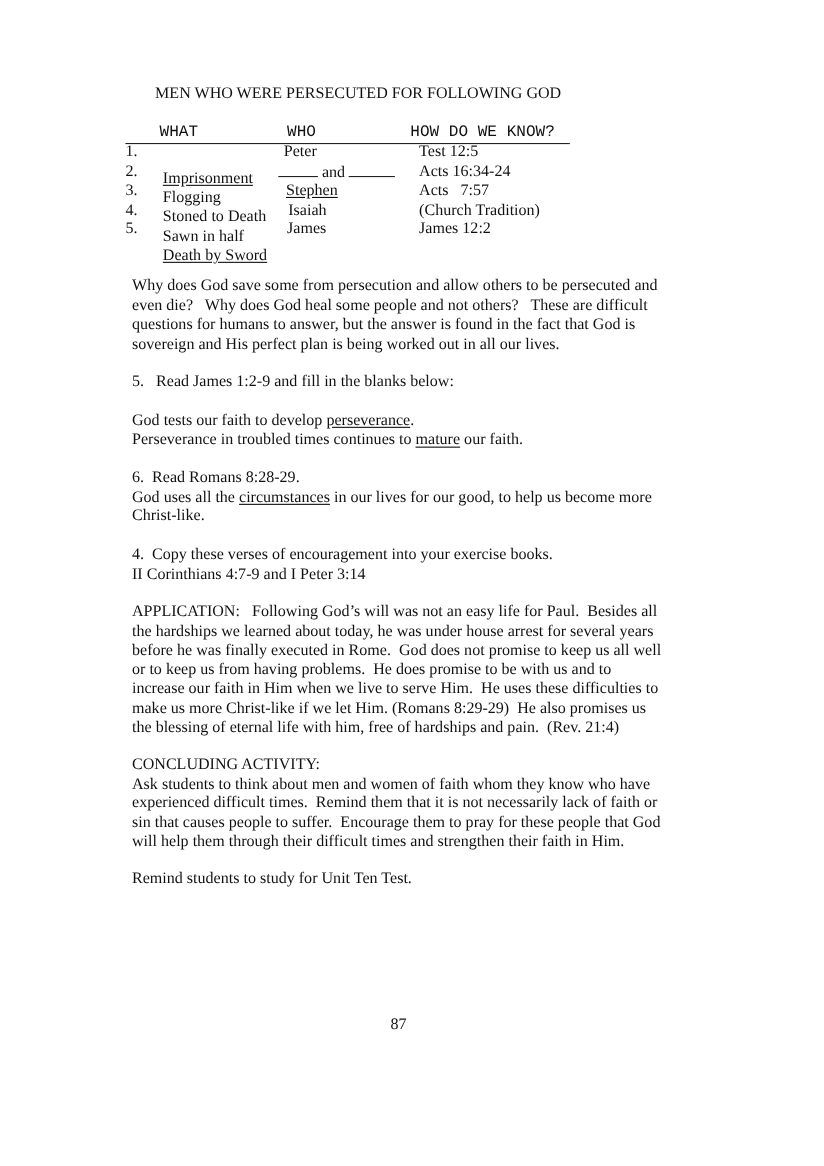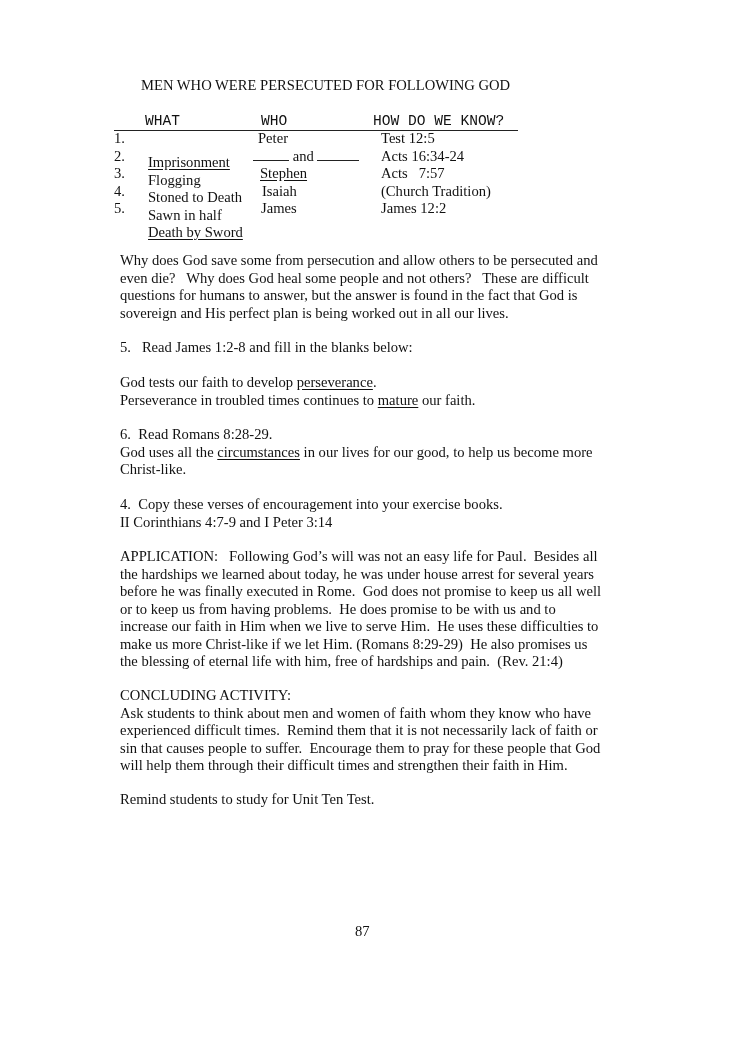--- a/index.html
+++ b/index.html
@@ -66,21 +66,21 @@
     <span class="who" style="left:147px">James</span>
     <span class="ref">James 12:2</span>
   </div>
 </div>
 
 <div class="para" style="top:252px; white-space:pre">Why does God save some from persecution and allow others to be persecuted and
 even die?   Why does God heal some people and not others?   These are difficult
 questions for humans to answer, but the answer is found in the fact that God is
 sovereign and His perfect plan is being worked out in all our lives.</div>
 
-<div class="para" style="top:339px; white-space:pre">5.   Read James 1:2-8 and fill in the blanks below:</div>
+<div class="para" style="top:339px; white-space:pre">5.   Read James 1:2-9 and fill in the blanks below:</div>
 <div class="para" style="top:374px; white-space:pre"><span>God tests our faith to develop </span><span class="u">perseverance</span><span>.</span></div>
 <div class="para" style="top:391.5px; white-space:pre"><span>Perseverance in troubled times continues to </span><span class="u">mature</span><span> our faith.</span></div>
 
 <div class="para" style="top:426px; white-space:pre">6.  Read Romans 8:28-29.</div>
 <div class="para" style="top:443.5px; white-space:pre"><span>God uses all the </span><span class="u">circumstances</span><span> in our lives for our good, to help us become more</span></div>
 <div class="para" style="top:461px; white-space:pre">Christ-like.</div>
 
 <div class="para" style="top:496px; white-space:pre">4.  Copy these verses of encouragement into your exercise books.</div>
 <div class="para" style="top:513.5px; white-space:pre">II Corinthians 4:7-9 and I Peter 3:14</div>
 

